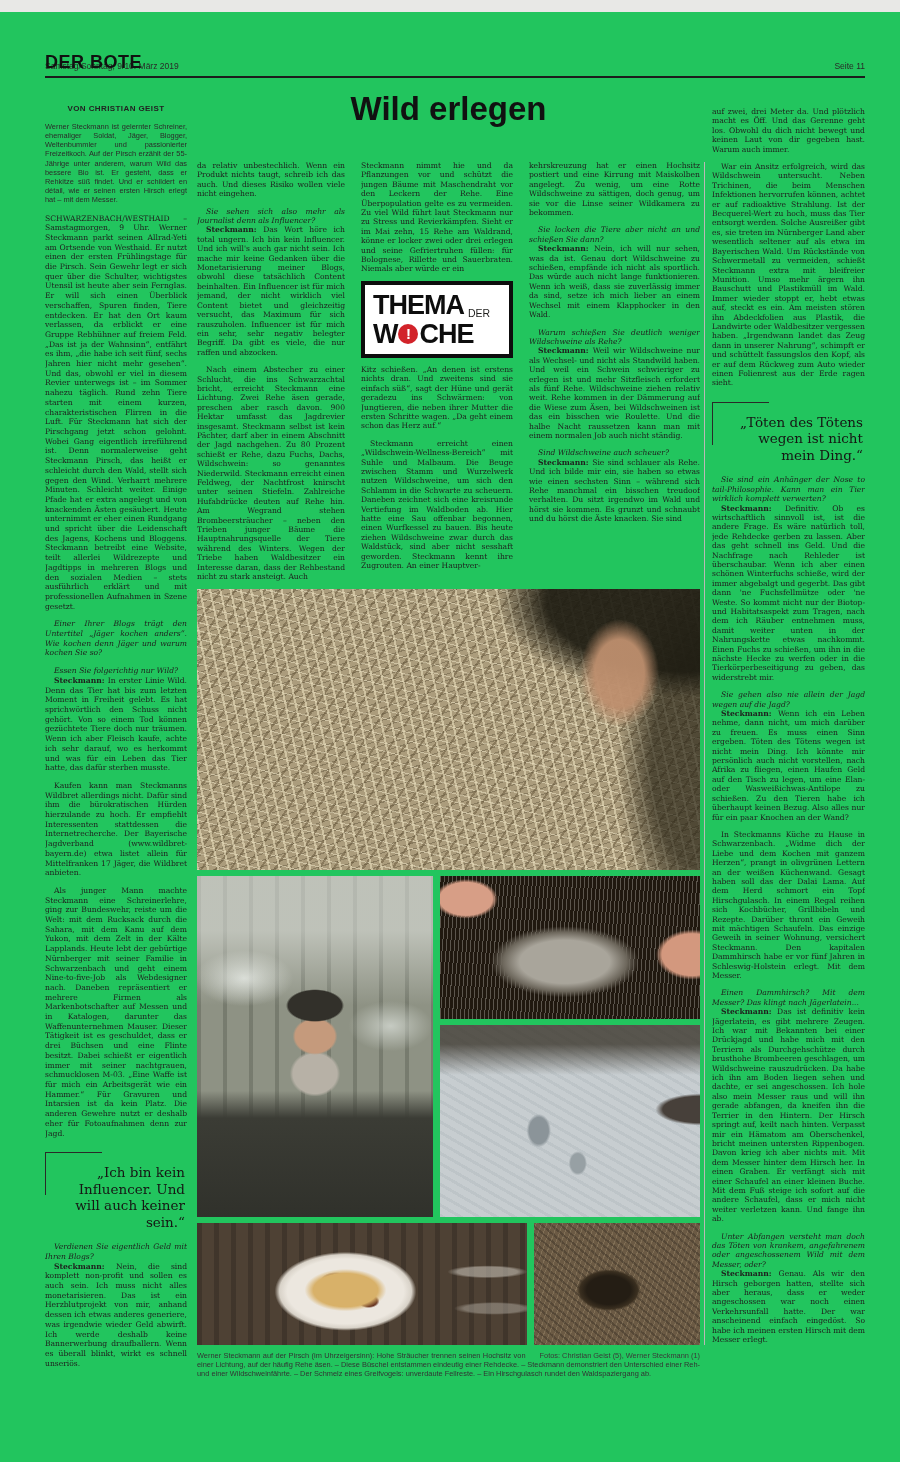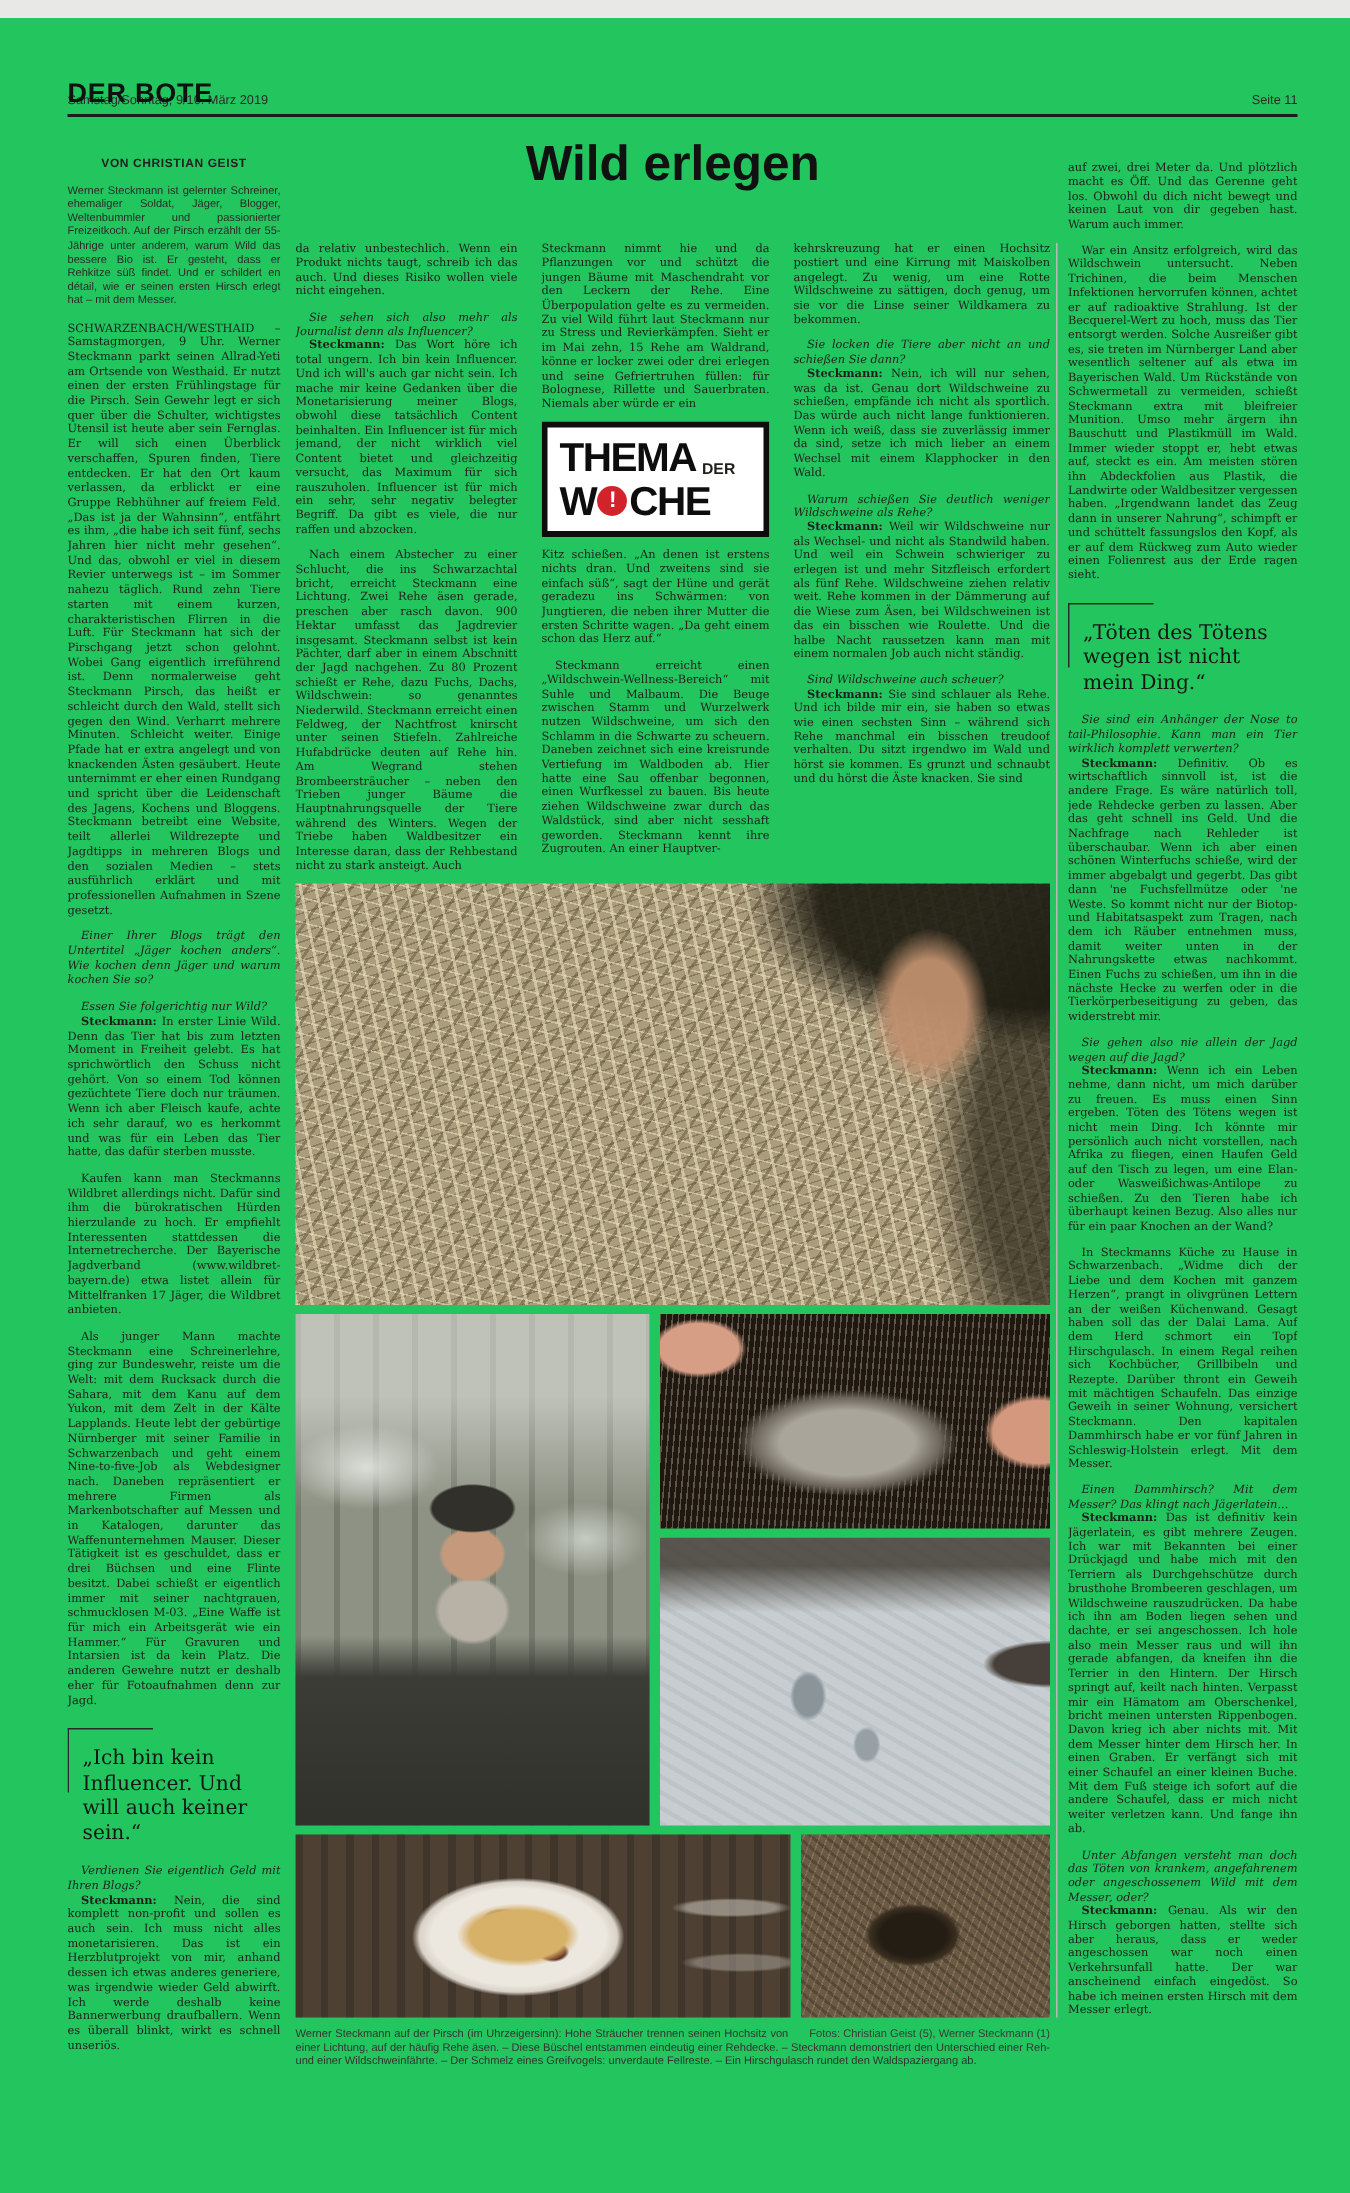--- a/index.html
+++ b/index.html
@@ -27,30 +27,30 @@
   .byline{font-family:"Liberation Sans",sans-serif;font-size:8px;font-weight:bold;
           letter-spacing:.4px;text-align:center;margin:0 0 8px;color:#222;}
   .bio{font-family:"Liberation Sans",sans-serif;font-size:7.4px;line-height:9.2px;
        text-align:justify;margin:0 0 9px;color:#2b2b29;}
   .para,.question,.answer{margin:0;text-indent:9px;}
   .para{margin-top:8px;}
   .para.first{margin-top:0;text-indent:0;}
   .question{margin-top:8px;font-style:italic;}
   .answer b{font-style:normal;}
   .pull-quote{position:relative;margin:14px 0 10px;padding:12px 2px 2px 10px;
-              font-size:13.5px;line-height:16.5px;text-align:left;text-indent:0;
+              font-size:13.5px;line-height:16.5px;text-align:right;text-indent:0;
               font-weight:500;color:#161614;}
   .pull-quote::before{content:"";position:absolute;left:0;top:0;width:56px;height:42px;
               border-top:1.5px solid #2a2a28;border-left:1.5px solid #2a2a28;}
   
   .thema-box{border:4px solid #0d0d0d;background:#fff;margin:7px 0;padding:7px 8px 6px;
              font-family:"Liberation Sans",sans-serif;}
   .tb-l1,.tb-l2{display:flex;align-items:flex-end;line-height:1;}
   .tb-main,.tb-l2{font-size:27px;font-weight:bold;letter-spacing:-1px;color:#0d0d0d;}
-  .tb-small{font-size:10.5px;font-weight:bold;letter-spacing:0;margin:3px 0 0 4px;}
+  .tb-small{font-size:10.5px;font-weight:normal;letter-spacing:0;margin:3px 0 0 4px;}
   .tb-l2{margin-top:2px;align-items:center;}
   .tb-dot{display:inline-block;width:20px;height:20px;border-radius:50%;color:#fff;
           font-size:15px;font-weight:bold;line-height:20px;text-align:center;
           letter-spacing:0;margin:0 1px;}
   
   .photo{position:absolute;overflow:hidden;}
   #photo-thicket{left:197px;top:577px;width:503px;height:281px;background-color:#ab9c7c;
     background-image:
       radial-gradient(ellipse 55px 75px at 84% 30%, rgba(190,143,110,.95) 0 45%, rgba(190,143,110,0) 72%),
       radial-gradient(ellipse 260px 130px at 98% 4%, rgba(30,28,18,.92) 0 55%, rgba(30,28,18,0) 75%),

